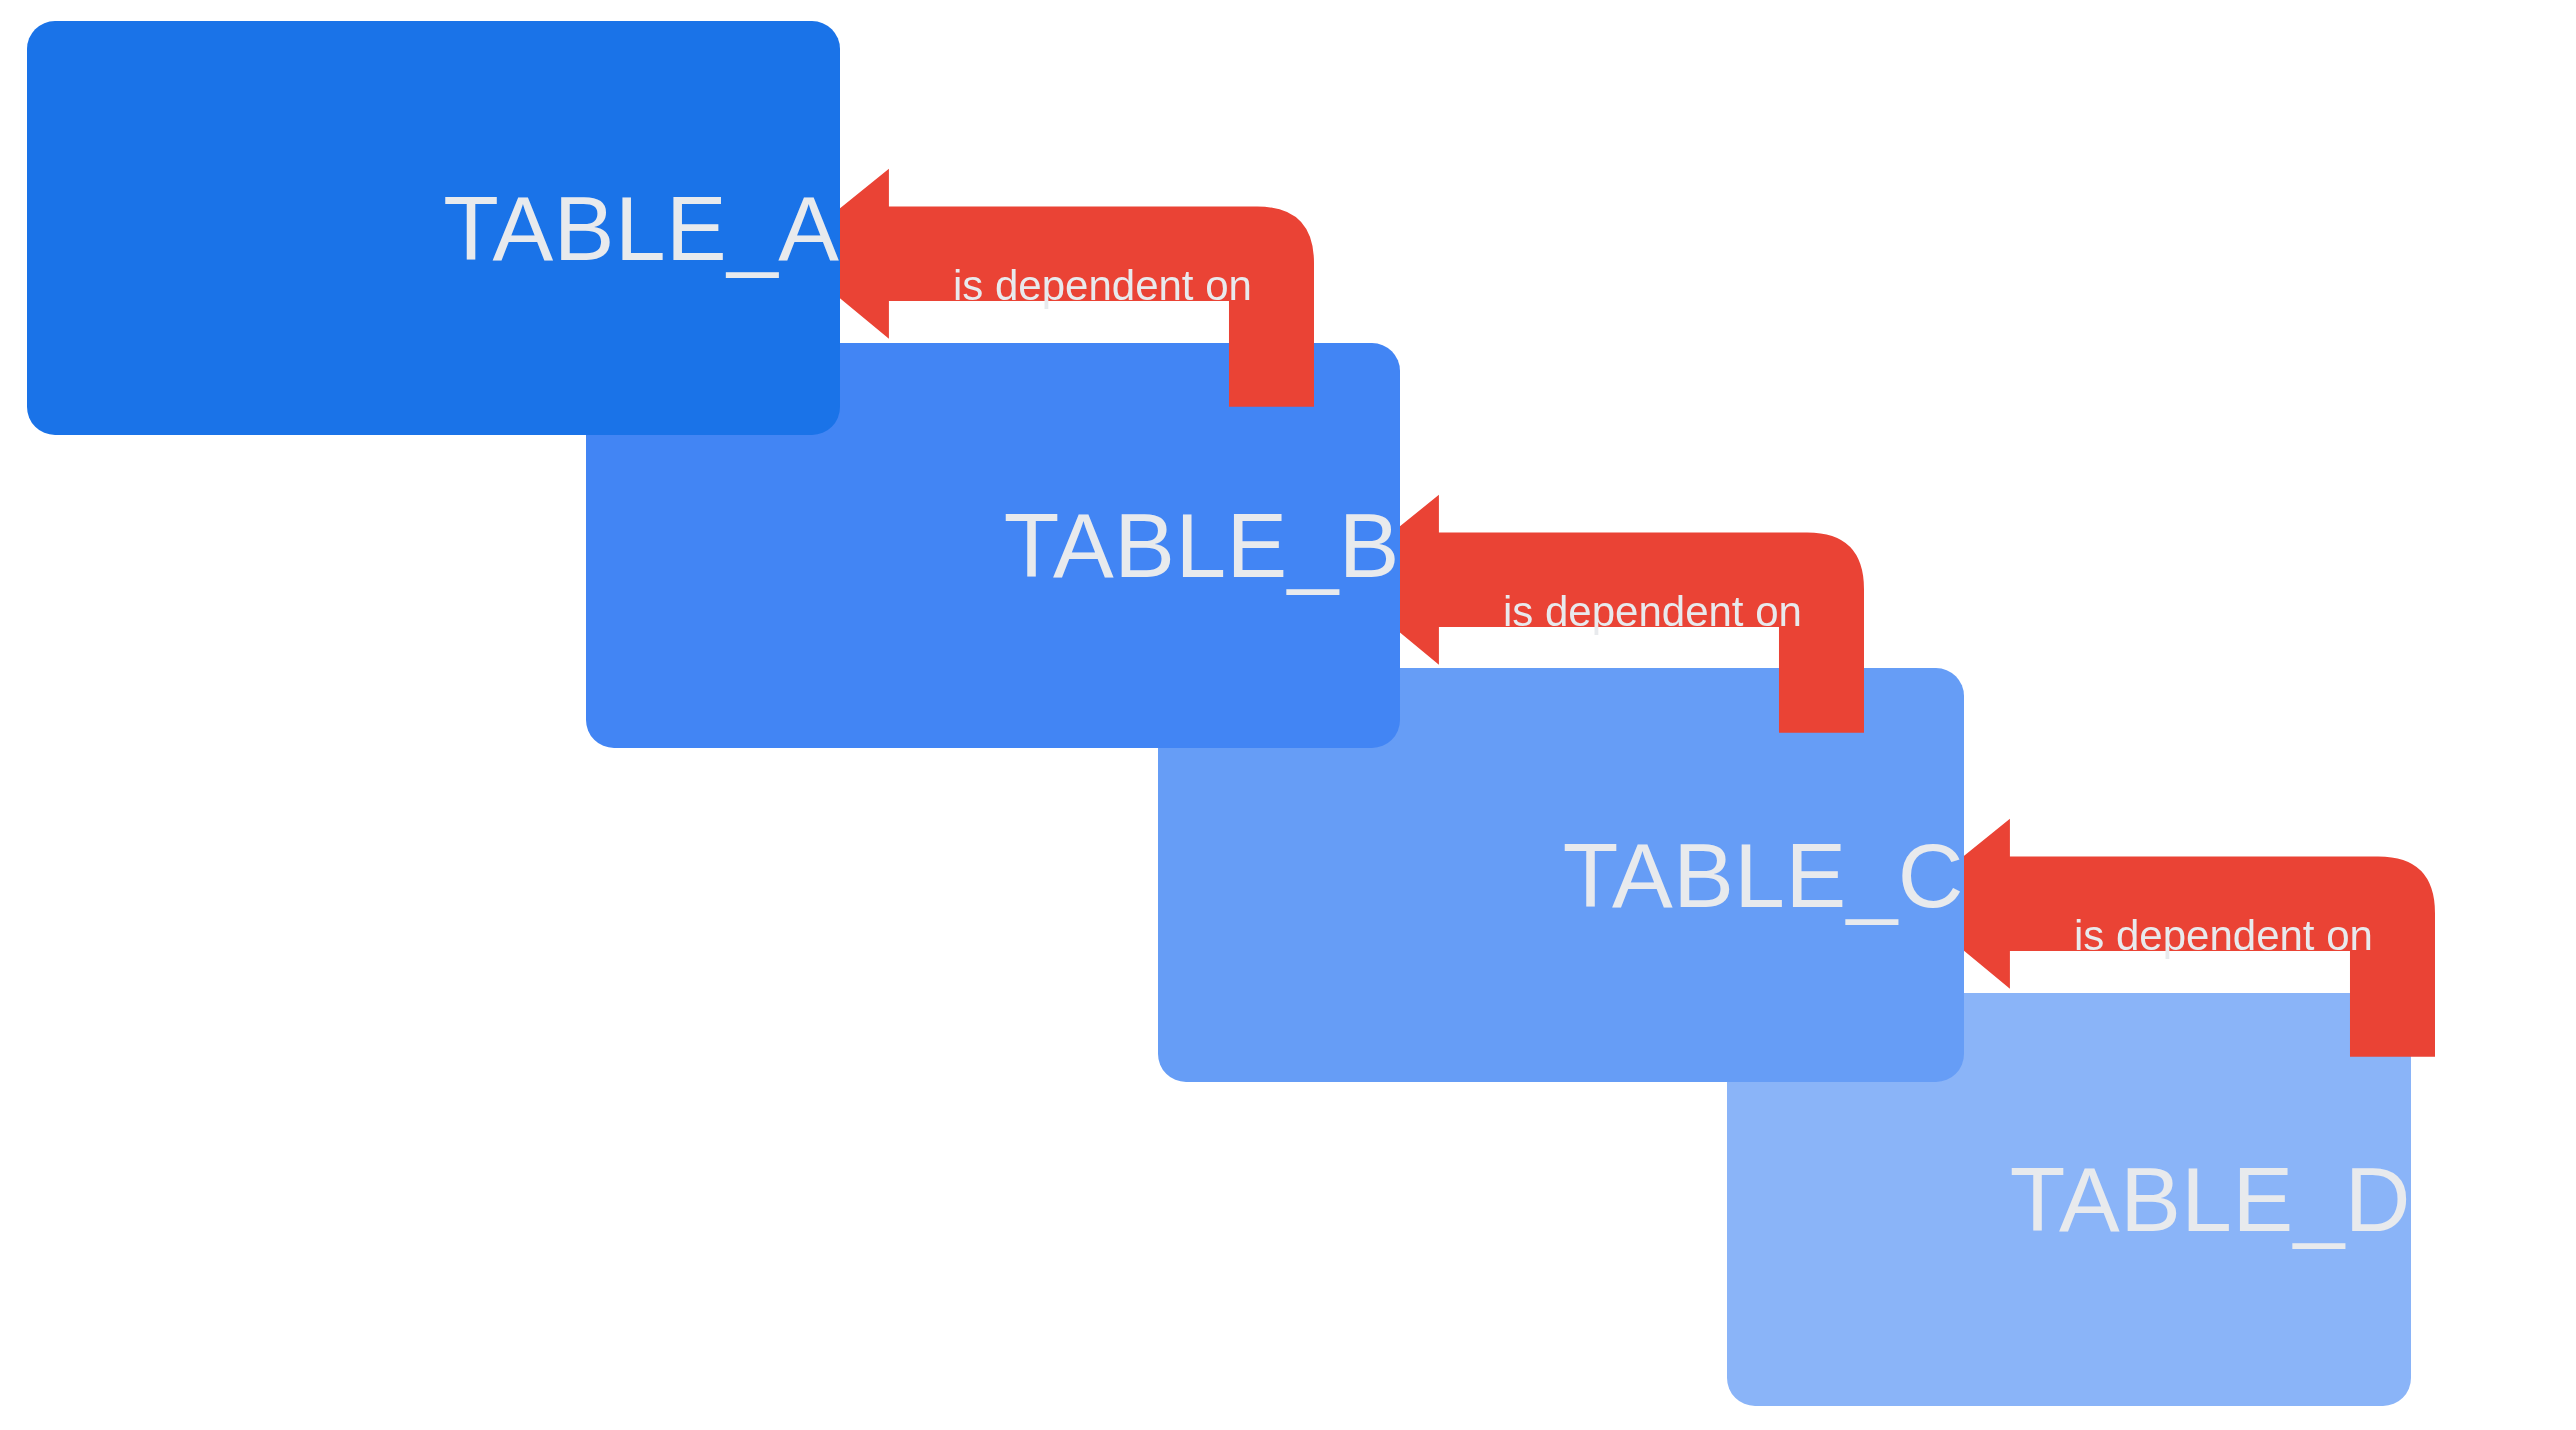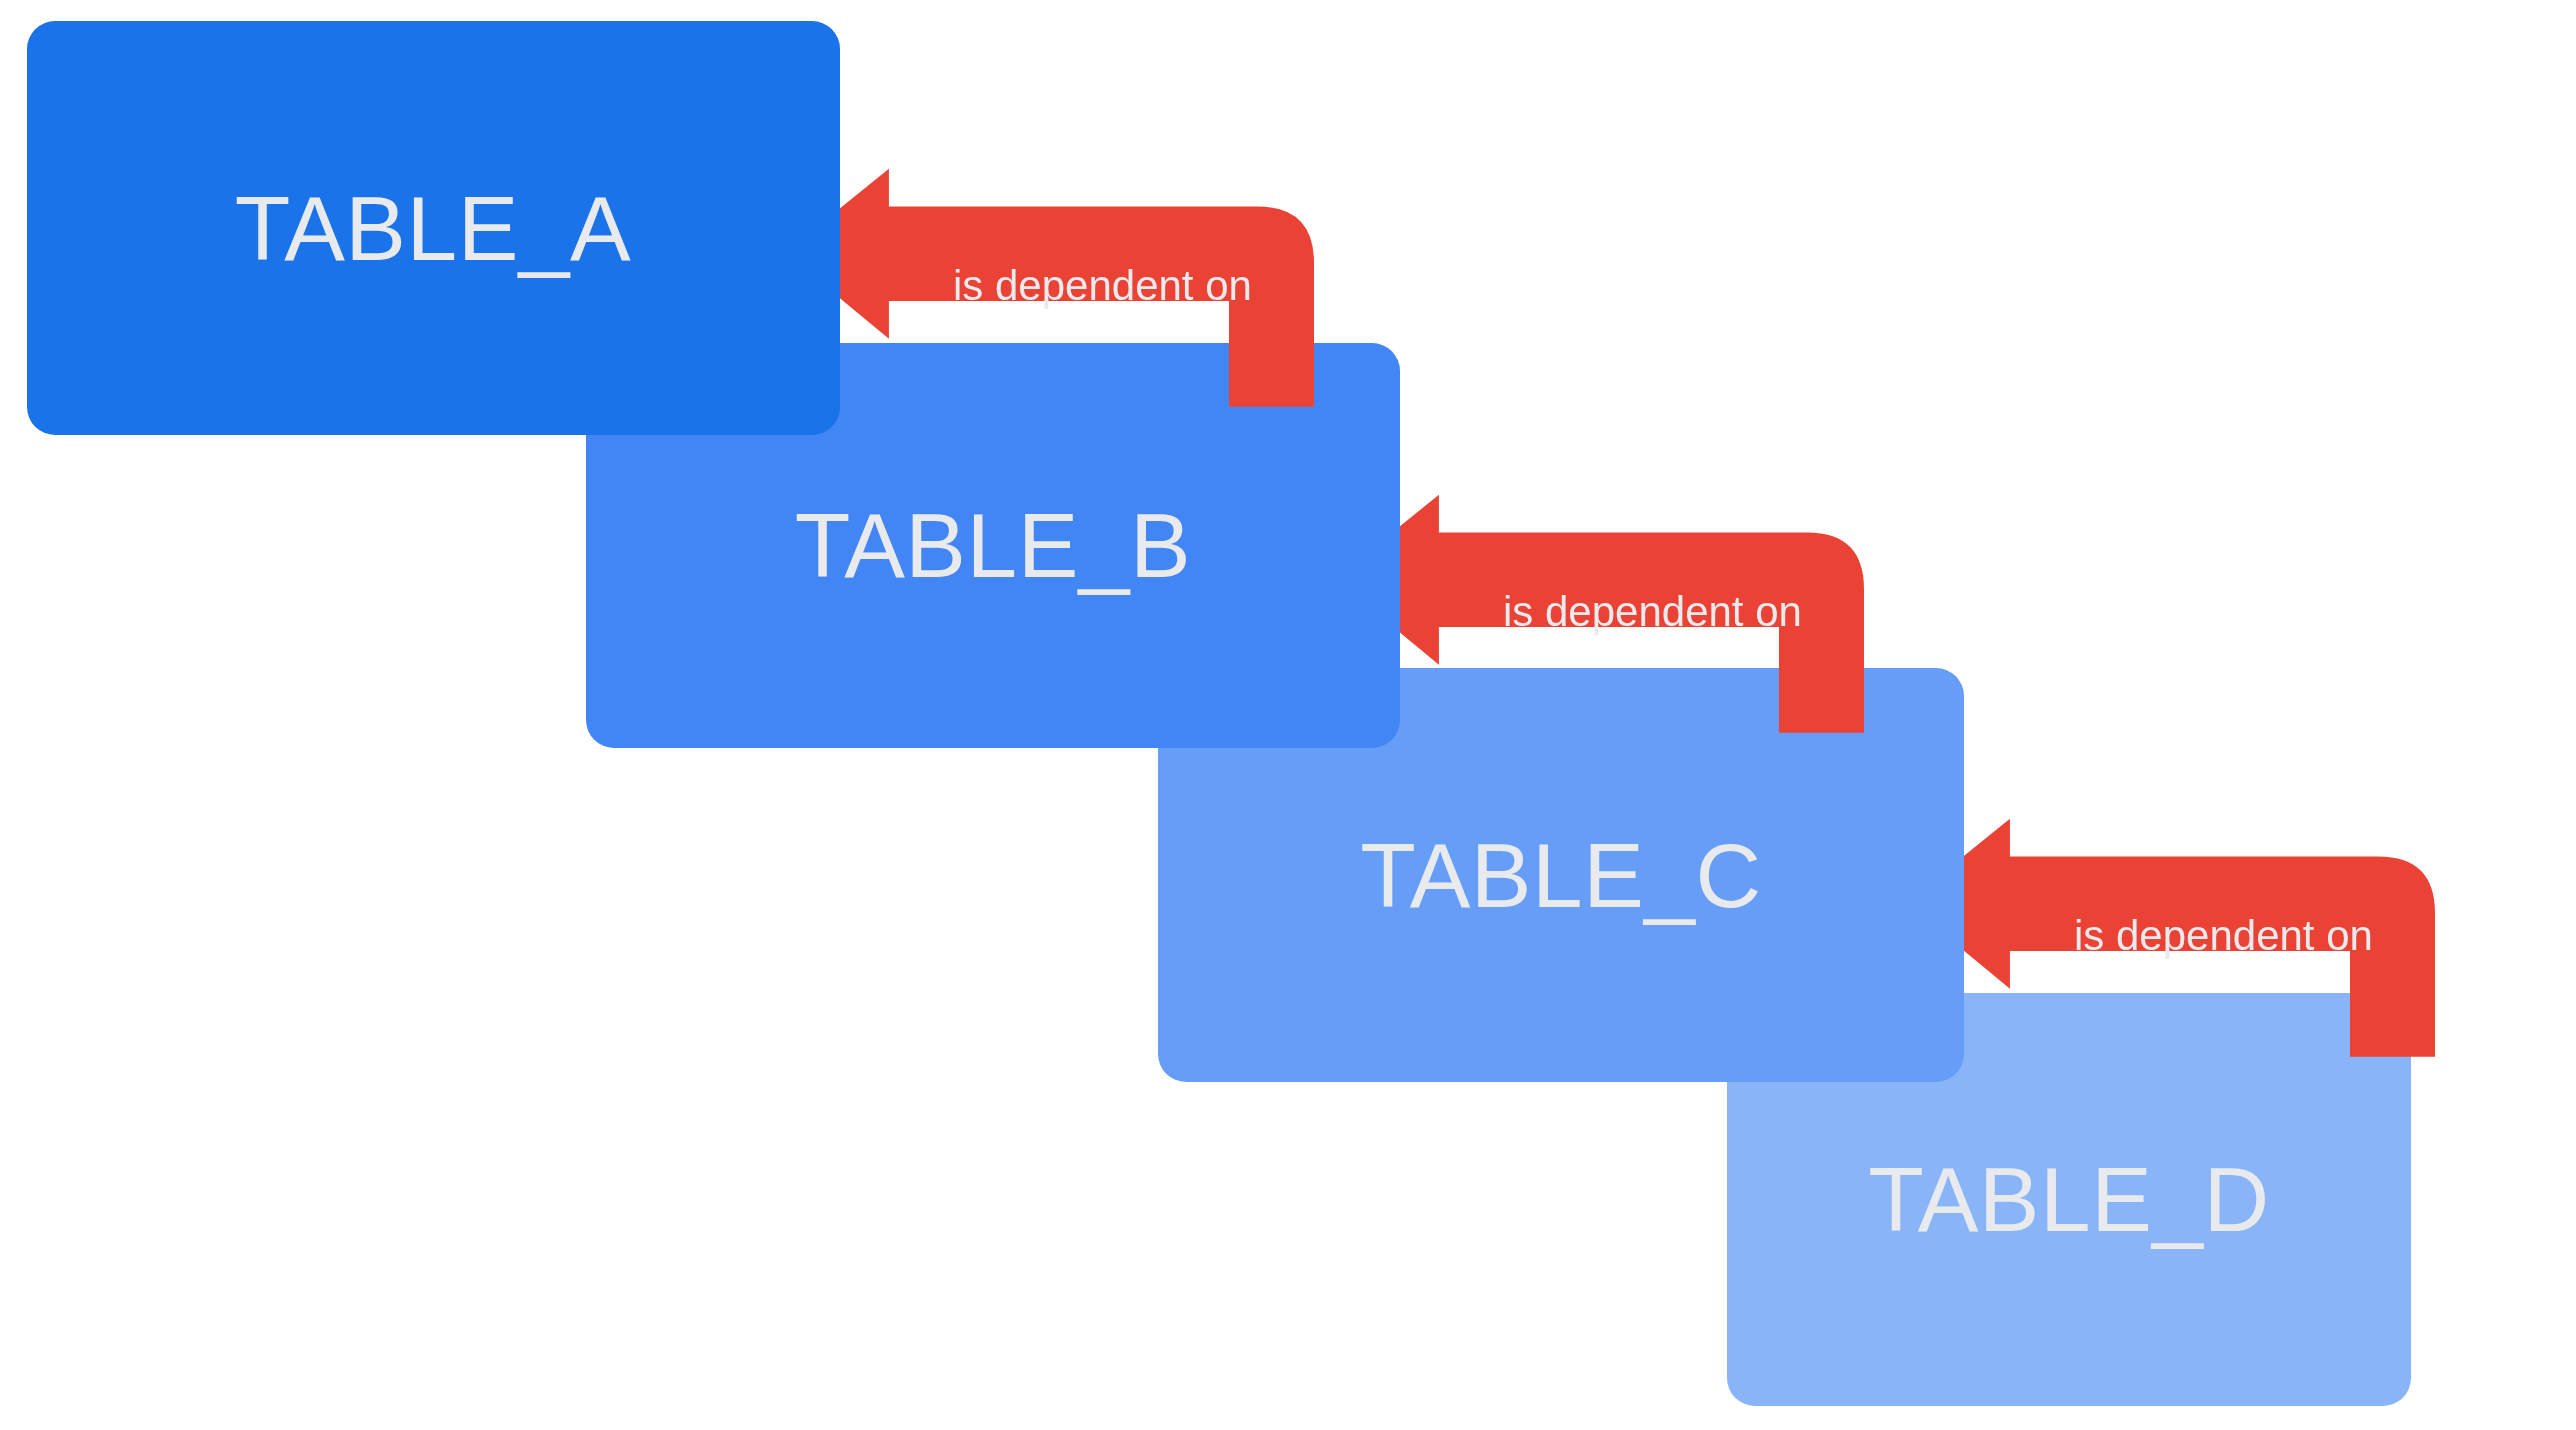--- a/index.html
+++ b/index.html
@@ -16,21 +16,21 @@
     width: 2576px;
     height: 1430px;
     background: #ffffff;
     overflow: hidden;
   }
   .node {
     position: absolute;
     border-radius: 28px;
     display: flex;
     align-items: center;
-    justify-content: center;
+    justify-content: flex-end;
     box-sizing: border-box;
   }
   .node-label {
     color: #e8eaed;
     font-family: "Liberation Sans", sans-serif;
     font-weight: 300;
     letter-spacing: 0.5px;
     white-space: nowrap;
     line-height: 1;
     user-select: none;

